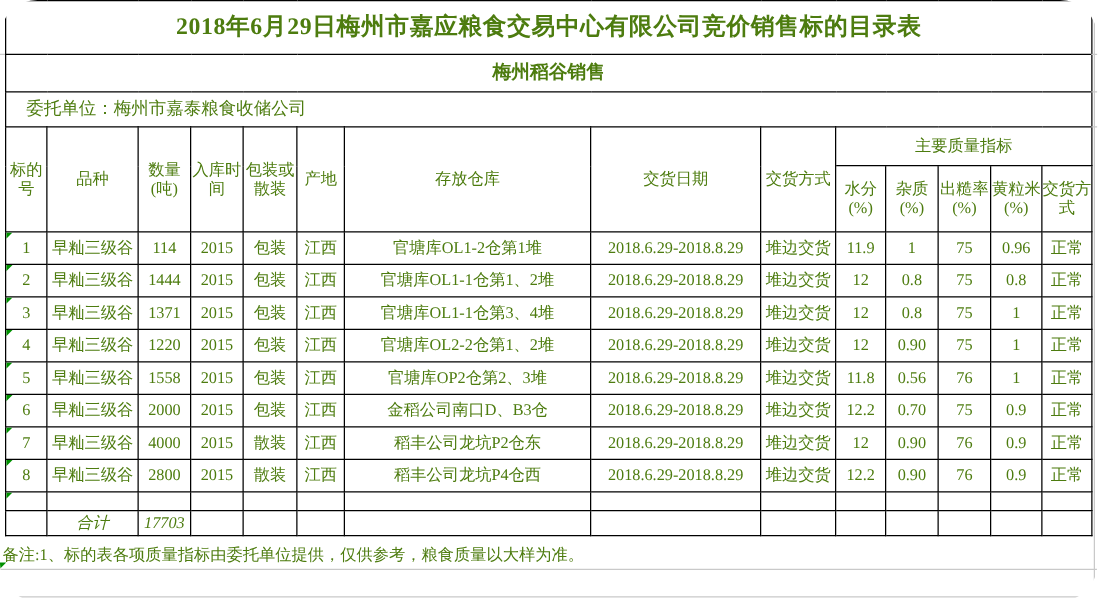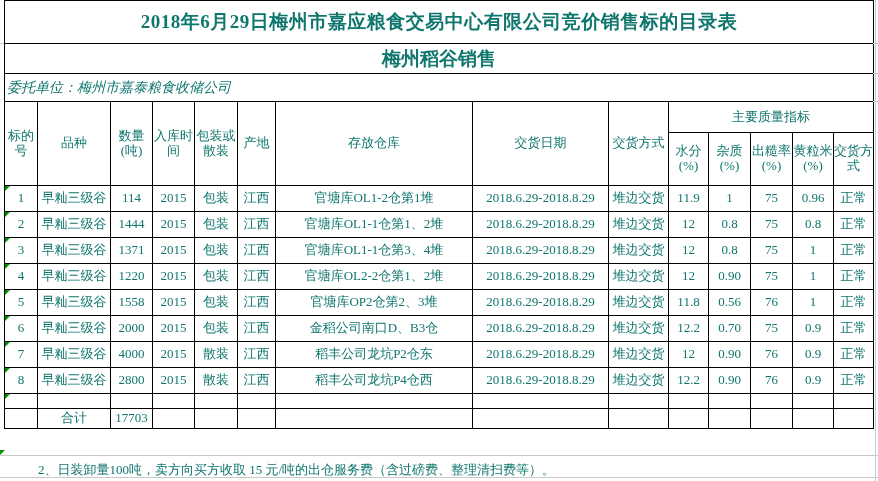--- a/index.html
+++ b/index.html
@@ -1,26 +1,26 @@
 <!DOCTYPE html>
 <html><head>
 <meta charset="utf-8">
 <style>
   html,body{margin:0;padding:0;background:#fff;}
   .screen{position:relative;width:878px;height:481px;background:#ffffff;overflow:hidden;
-          font-family:"Liberation Serif","DejaVu Serif",serif;color:#0f766e;}
+          font-family:"Liberation Serif","DejaVu Serif",serif;color:#4d7c0f;border-radius:30px;}
   table.tbl{position:absolute;left:4px;top:0;border-collapse:collapse;table-layout:fixed;
             width:869px;}
   .tbl td,.tbl th{border:1px solid #000;padding:0;margin:0;text-align:center;vertical-align:middle;
             font-size:13px;font-weight:normal;line-height:1.12;word-break:break-all;overflow:hidden;}
   tr.row-title td{font-size:19px;font-weight:bold;letter-spacing:0.5px;}
-  tr.row-subtitle td{font-size:19px;font-weight:bold;}
-  tr.row-consignor td{text-align:left;font-size:14px;padding-left:2px;font-style:italic;}
+  tr.row-subtitle td{font-size:15px;font-weight:bold;}
+  tr.row-consignor td{text-align:left;font-size:14px;padding-left:16px;}
   .c-date{font-size:12px;}
-  .al{text-align:left;padding-left:3px;}
+  .al{text-align:left;padding-left:3px;font-style:italic;}
   .c-lot{position:relative;}
   .c-lot::before{content:"";position:absolute;left:0;top:0;width:0;height:0;
     border-top:5px solid #009100;border-right:5px solid transparent;}
   .note{position:absolute;font-size:13px;white-space:nowrap;}
   .gridline{position:absolute;background:#c9c9c9;}
   .tri-abs{position:absolute;width:0;height:0;border-top:5px solid #009100;
     border-right:5px solid transparent;}
 </style>
 </head>
 <body>
@@ -242,21 +242,21 @@
           <td></td>
         <td></td>
           <td></td>
         <td></td>
           <td></td>
         <td></td>
       </tr>
     </tbody>
   </table>
 
-  <div class="note" style="left:38px;top:461px">2、日装卸量100吨，卖方向买方收取 15 元/吨的出仓服务费（含过磅费、整理清扫费等）。</div>
+  <div class="note" style="left:2px;top:435px">备注:1、标的表各项质量指标由委托单位提供，仅供参考，粮食质量以大样为准。</div>
   <div class="tri-abs" style="left:0;top:450px"></div>
 
   <div class="gridline" style="left:875px;top:0;width:1px;height:481px"></div>
   <div class="gridline" style="left:0;top:455px;width:878px;height:1px"></div>
   <div class="gridline" style="left:0;top:477px;width:878px;height:1px"></div>
   <div class="gridline" style="left:873px;top:43px;width:5px;height:1px"></div>
   <div class="gridline" style="left:873px;top:73px;width:5px;height:1px"></div>
   <div class="gridline" style="left:873px;top:101px;width:5px;height:1px"></div>
   <div class="gridline" style="left:0;top:43px;width:4px;height:1px"></div>
 

